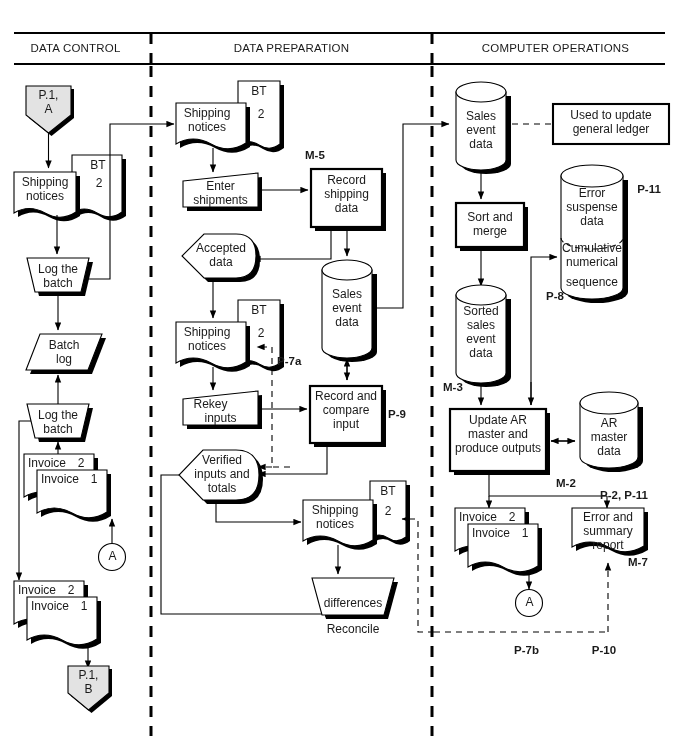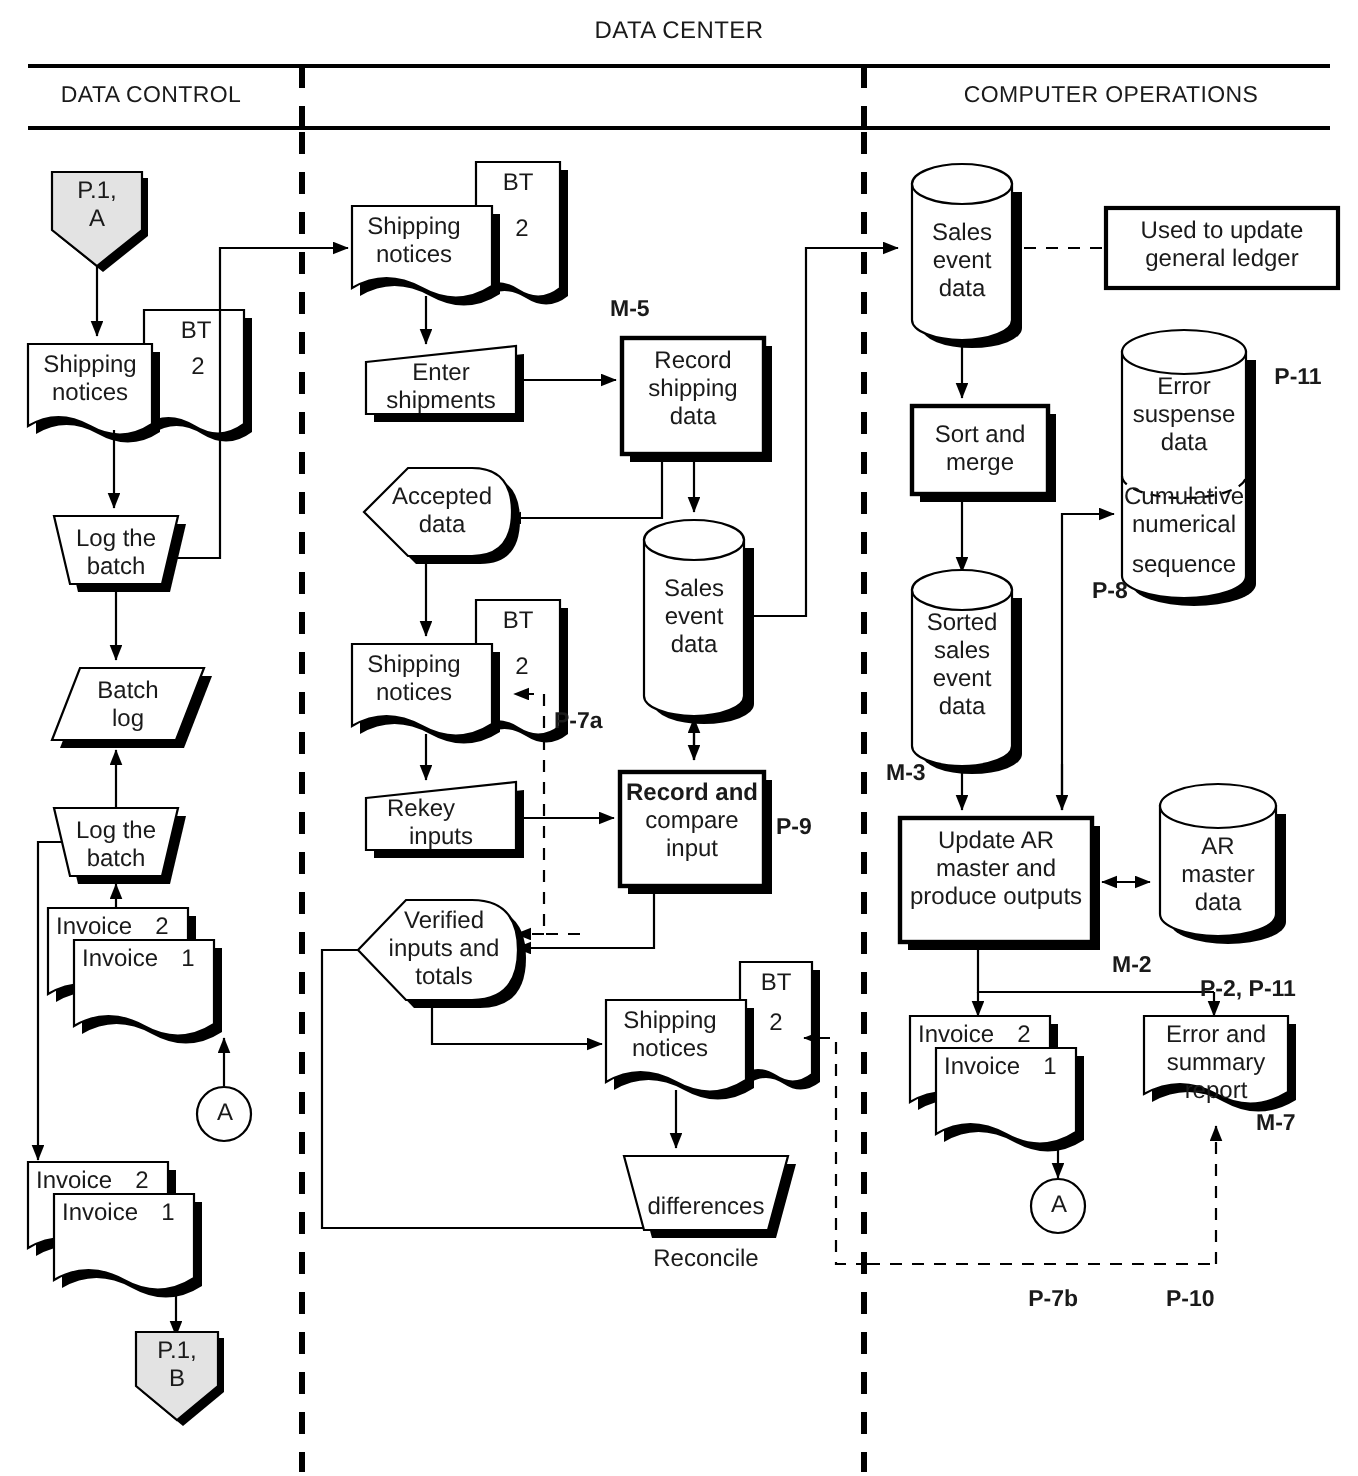--- a/index.html
+++ b/index.html
@@ -201,22 +201,22 @@
 
   <path d="M608,632 V563" stroke-dasharray="6,5" marker-end="url(#ar)"></path>
 
   <line x1="434" y1="632" x2="608" y2="632" stroke-dasharray="6,5"></line>
 
   <path d="M434,632 H418 V519 H402" stroke-dasharray="6,5" marker-end="url(#ar)"></path>
 
   </g>
 </svg>
 
-<div class="lbl ttl" style="left:0;top:9px;width:679px;">DATA CENTER</div>
 <div class="lbl sub" style="left:0;top:42px;width:151px;">DATA CONTROL</div>
+<div class="lbl sub" style="left:151px;top:42px;width:281px;">DATA PREPARATION</div>
 <div class="lbl sub" style="left:432px;top:42px;width:247px;">COMPUTER OPERATIONS</div>
 
 <div class="lbl nd" style="left:26px;top:89px;width:45px;">P.1,</div>
 <div class="lbl nd" style="left:26px;top:103px;width:45px;">A</div>
 
 <div class="lbl nd" style="left:78px;top:159px;width:40px;">BT</div>
 <div class="lbl nd" style="left:88px;top:177px;width:22px;">2</div>
 <div class="lbl nd" style="left:14px;top:176px;width:62px;">Shipping</div>
 <div class="lbl nd" style="left:14px;top:190px;width:62px;">notices</div>
 
@@ -265,21 +265,21 @@
 <div class="lbl nd" style="left:318px;top:316px;width:58px;">data</div>
 
 <div class="lbl nd" style="left:240px;top:304px;width:38px;">BT</div>
 <div class="lbl nd" style="left:250px;top:327px;width:22px;">2</div>
 <div class="lbl nd" style="left:176px;top:326px;width:62px;">Shipping</div>
 <div class="lbl nd" style="left:176px;top:340px;width:62px;">notices</div>
 
 <div class="lbl nd" style="left:183px;top:398px;width:55px;">Rekey</div>
 <div class="lbl nd" style="left:183px;top:412px;width:75px;">inputs</div>
 
-<div class="lbl nd" style="left:308px;top:390px;width:76px;font-weight:bold;">Record and</div>
+<div class="lbl nd" style="left:308px;top:390px;width:76px;">Record and</div>
 <div class="lbl nd" style="left:308px;top:404px;width:76px;">compare</div>
 <div class="lbl nd" style="left:308px;top:418px;width:76px;">input</div>
 <div class="lbl ref" style="left:388px;top:408px;width:36px;text-align:left;">P-9</div>
 
 <div class="lbl ref" style="left:277px;top:355px;width:40px;text-align:left;">P-7a</div>
 
 <div class="lbl nd" style="left:186px;top:454px;width:72px;">Verified</div>
 <div class="lbl nd" style="left:183px;top:468px;width:78px;">inputs and</div>
 <div class="lbl nd" style="left:186px;top:482px;width:72px;">totals</div>
 
@@ -332,15 +332,15 @@
 
 <div class="lbl nd" style="left:516px;top:596px;width:27px;">A</div>
 
 <div class="lbl ref" style="left:600px;top:489px;width:74px;text-align:left;">P-2, P-11</div>
 <div class="lbl nd" style="left:572px;top:511px;width:72px;">Error and</div>
 <div class="lbl nd" style="left:572px;top:525px;width:72px;">summary</div>
 <div class="lbl nd" style="left:572px;top:539px;width:72px;">report</div>
 <div class="lbl ref" style="left:628px;top:556px;width:36px;text-align:left;">M-7</div>
 
 <div class="lbl ref" style="left:497px;top:644px;width:42px;text-align:right;">P-7b</div>
-<div class="lbl ref" style="left:583px;top:644px;width:42px;text-align:left;">P-10</div>
+<div class="lbl ref" style="left:583px;top:644px;width:42px;text-align:center;">P-10</div>
 
 </div>
 
 </body></html>

